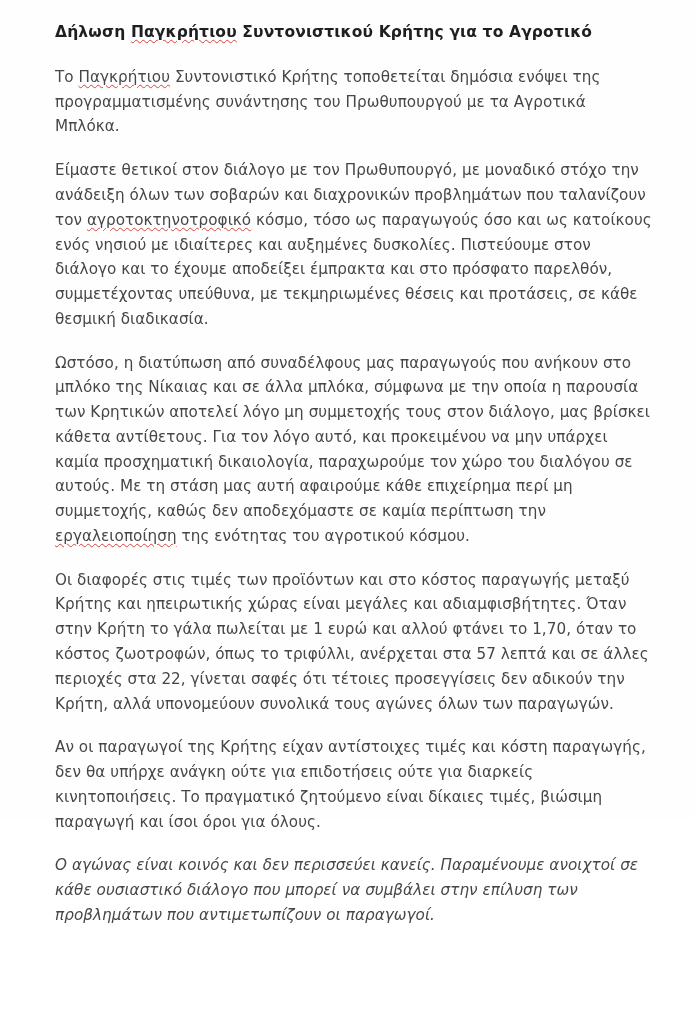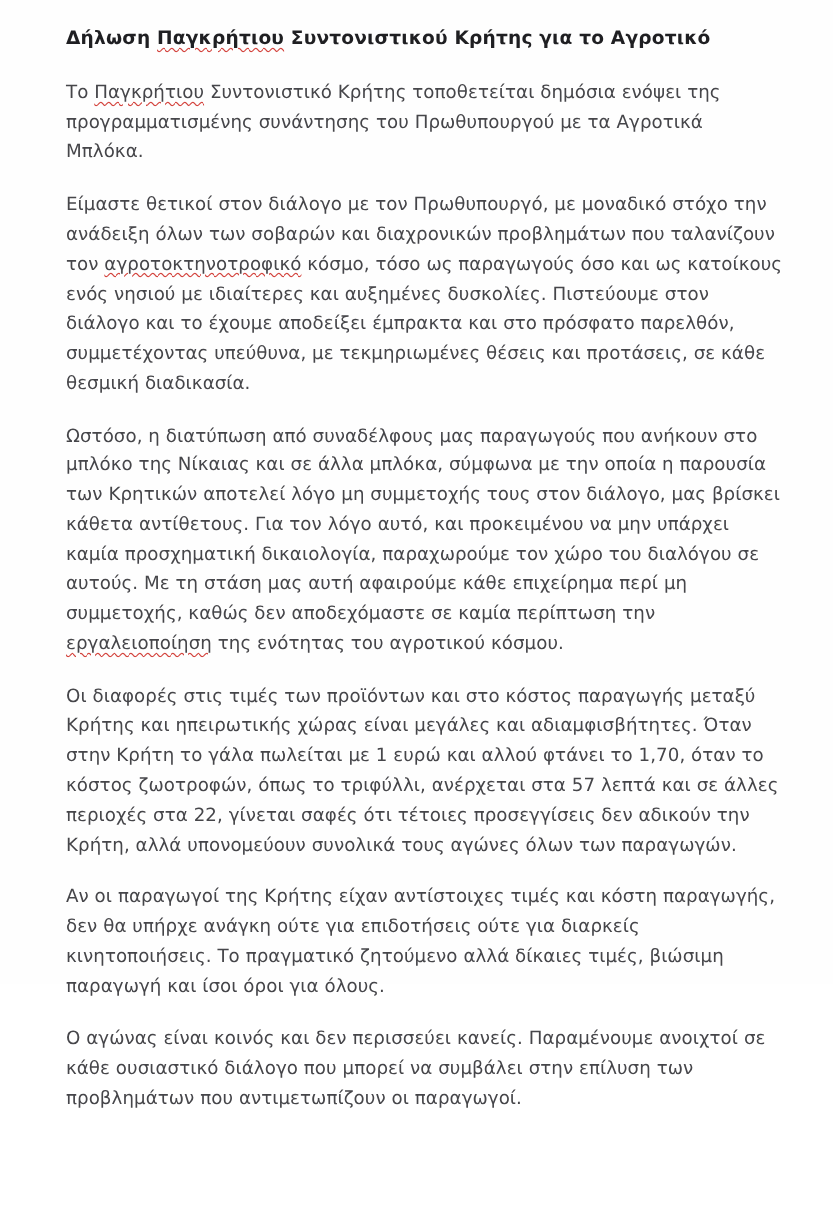--- a/index.html
+++ b/index.html
@@ -35,20 +35,21 @@
     font-size: 15.2px;
     line-height: 1.63;
     color: #46464a;
     margin: 0 0 19px 0;
     letter-spacing: 0.05px;
     text-align: left;
     max-width: 598px;
   }
   .para:last-child {
     margin-bottom: 0;
+    font-style: italic;
   }
   
   .sp {
     position: relative;
     display: inline;
     text-decoration: underline wavy #d4453f;
     text-decoration-thickness: 1px;
     text-underline-offset: 2px;
     -webkit-text-decoration: underline wavy #d4453f;
   }
@@ -61,17 +62,17 @@
 
 <div id="page">
 
   <h1 class="doc-title title">Δήλωση <span class="sp">Παγκρήτιου</span> Συντονιστικού  Κρήτης για το Αγροτικό</h1>
 
   <div>
     <p class="para">Το <span class="sp">Παγκρήτιου</span> Συντονιστικό Κρήτης τοποθετείται δημόσια ενόψει της προγραμματισμένης συνάντησης του Πρωθυπουργού  με τα Αγροτικά Μπλόκα.</p>
     <p class="para">Είμαστε θετικοί στον διάλογο με τον Πρωθυπουργό,  με μοναδικό στόχο την ανάδειξη όλων των σοβαρών  και διαχρονικών προβλημάτων  που ταλανίζουν τον <span class="sp">αγροτοκτηνοτροφικό</span> κόσμο, τόσο ως παραγωγούς όσο και ως κατοίκους  ενός νησιού με ιδιαίτερες και αυξημένες δυσκολίες. Πιστεύουμε  στον διάλογο και το έχουμε αποδείξει έμπρακτα και στο πρόσφατο  παρελθόν,  συμμετέχοντας υπεύθυνα,  με τεκμηριωμένες θέσεις και προτάσεις,  σε κάθε θεσμική διαδικασία.</p>
     <p class="para">Ωστόσο, η διατύπωση  από συναδέλφους μας παραγωγούς  που ανήκουν στο μπλόκο της Νίκαιας και σε άλλα μπλόκα, σύμφωνα με την οποία η παρουσία  των Κρητικών αποτελεί λόγο μη συμμετοχής τους στον διάλογο, μας βρίσκει  κάθετα αντίθετους. Για τον λόγο αυτό, και προκειμένου να μην υπάρχει καμία προσχηματική δικαιολογία, παραχωρούμε τον χώρο του διαλόγου σε αυτούς. Με τη στάση μας αυτή αφαιρούμε κάθε επιχείρημα περί μη συμμετοχής, καθώς δεν αποδεχόμαστε σε καμία περίπτωση  την <span class="sp">εργαλειοποίηση</span> της ενότητας του αγροτικού κόσμου.</p>
     <p class="para">Οι διαφορές στις τιμές των προϊόντων  και στο κόστος παραγωγής μεταξύ Κρήτης και ηπειρωτικής χώρας είναι μεγάλες και αδιαμφισβήτητες. Όταν στην Κρήτη το γάλα πωλείται με 1 ευρώ  και αλλού φτάνει το 1,70, όταν το κόστος  ζωοτροφών, όπως το τριφύλλι, ανέρχεται στα 57 λεπτά και σε άλλες περιοχές  στα 22, γίνεται σαφές ότι τέτοιες προσεγγίσεις  δεν αδικούν την Κρήτη, αλλά υπονομεύουν συνολικά τους αγώνες όλων των παραγωγών.</p>
-    <p class="para">Αν οι παραγωγοί της Κρήτης είχαν αντίστοιχες τιμές και κόστη παραγωγής, δεν θα υπήρχε  ανάγκη ούτε για επιδοτήσεις ούτε για διαρκείς κινητοποιήσεις. Το πραγματικό ζητούμενο αλλά δίκαιες τιμές, βιώσιμη παραγωγή και ίσοι όροι  για όλους.</p>
+    <p class="para">Αν οι παραγωγοί της Κρήτης είχαν αντίστοιχες τιμές και κόστη παραγωγής, δεν θα υπήρχε  ανάγκη ούτε για επιδοτήσεις ούτε για διαρκείς κινητοποιήσεις. Το πραγματικό ζητούμενο είναι δίκαιες τιμές, βιώσιμη παραγωγή και ίσοι όροι  για όλους.</p>
     <p class="para">Ο αγώνας είναι κοινός και δεν περισσεύει  κανείς. Παραμένουμε ανοιχτοί σε κάθε ουσιαστικό διάλογο που μπορεί να συμβάλει στην επίλυση των προβλημάτων  που αντιμετωπίζουν οι παραγωγοί.</p>
   </div>
 
 </div>
 
 </body></html>

